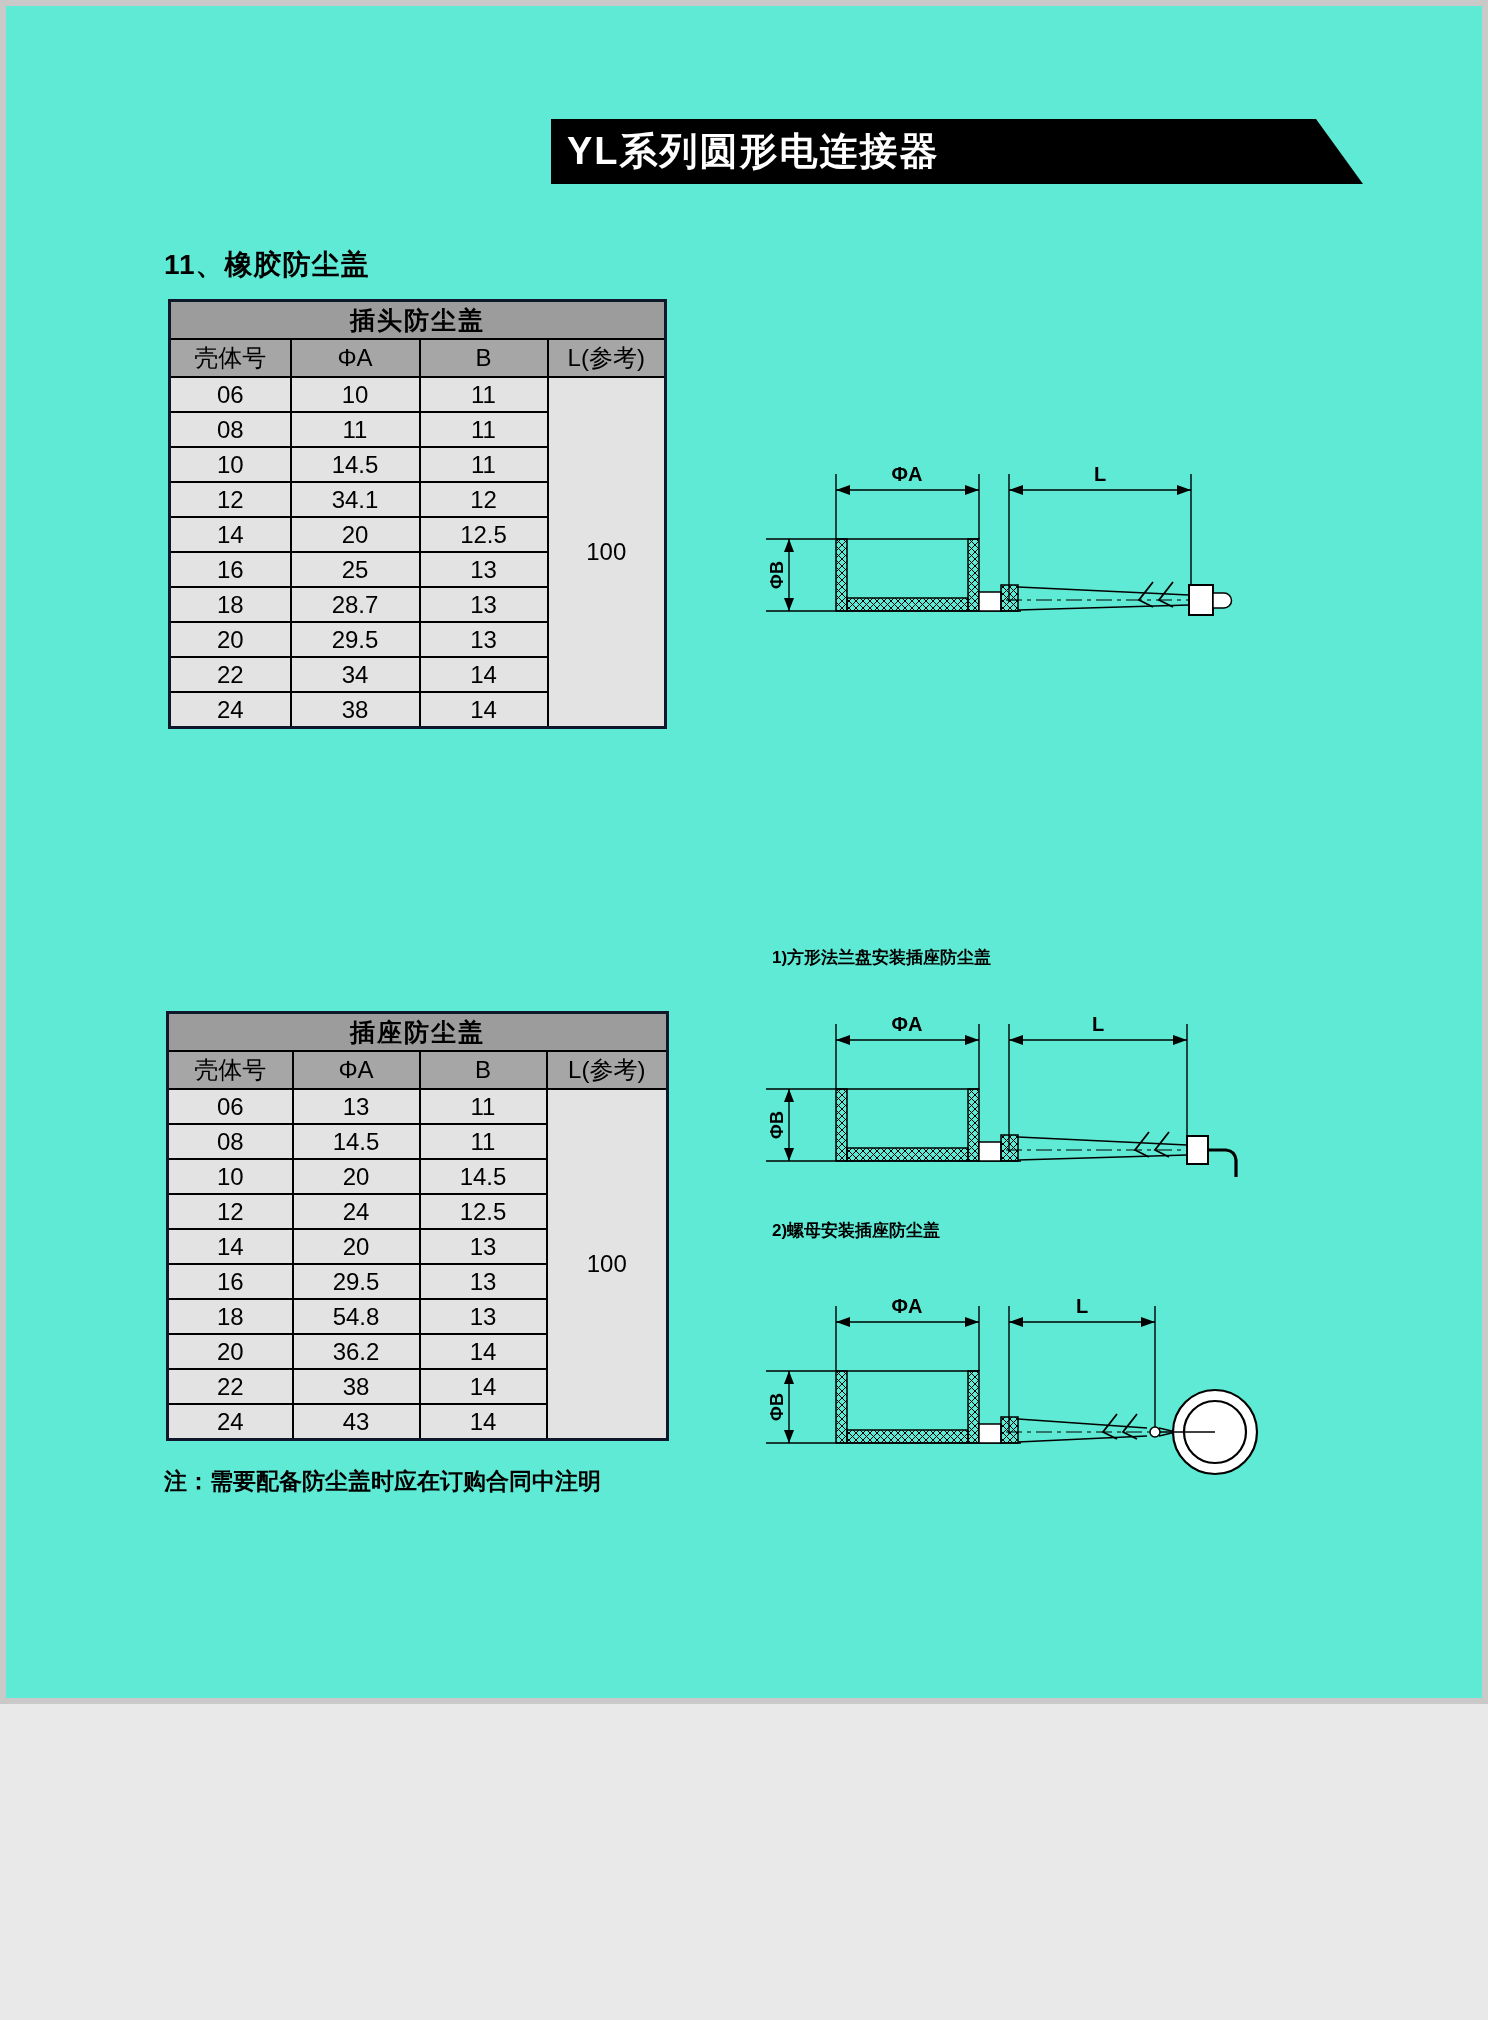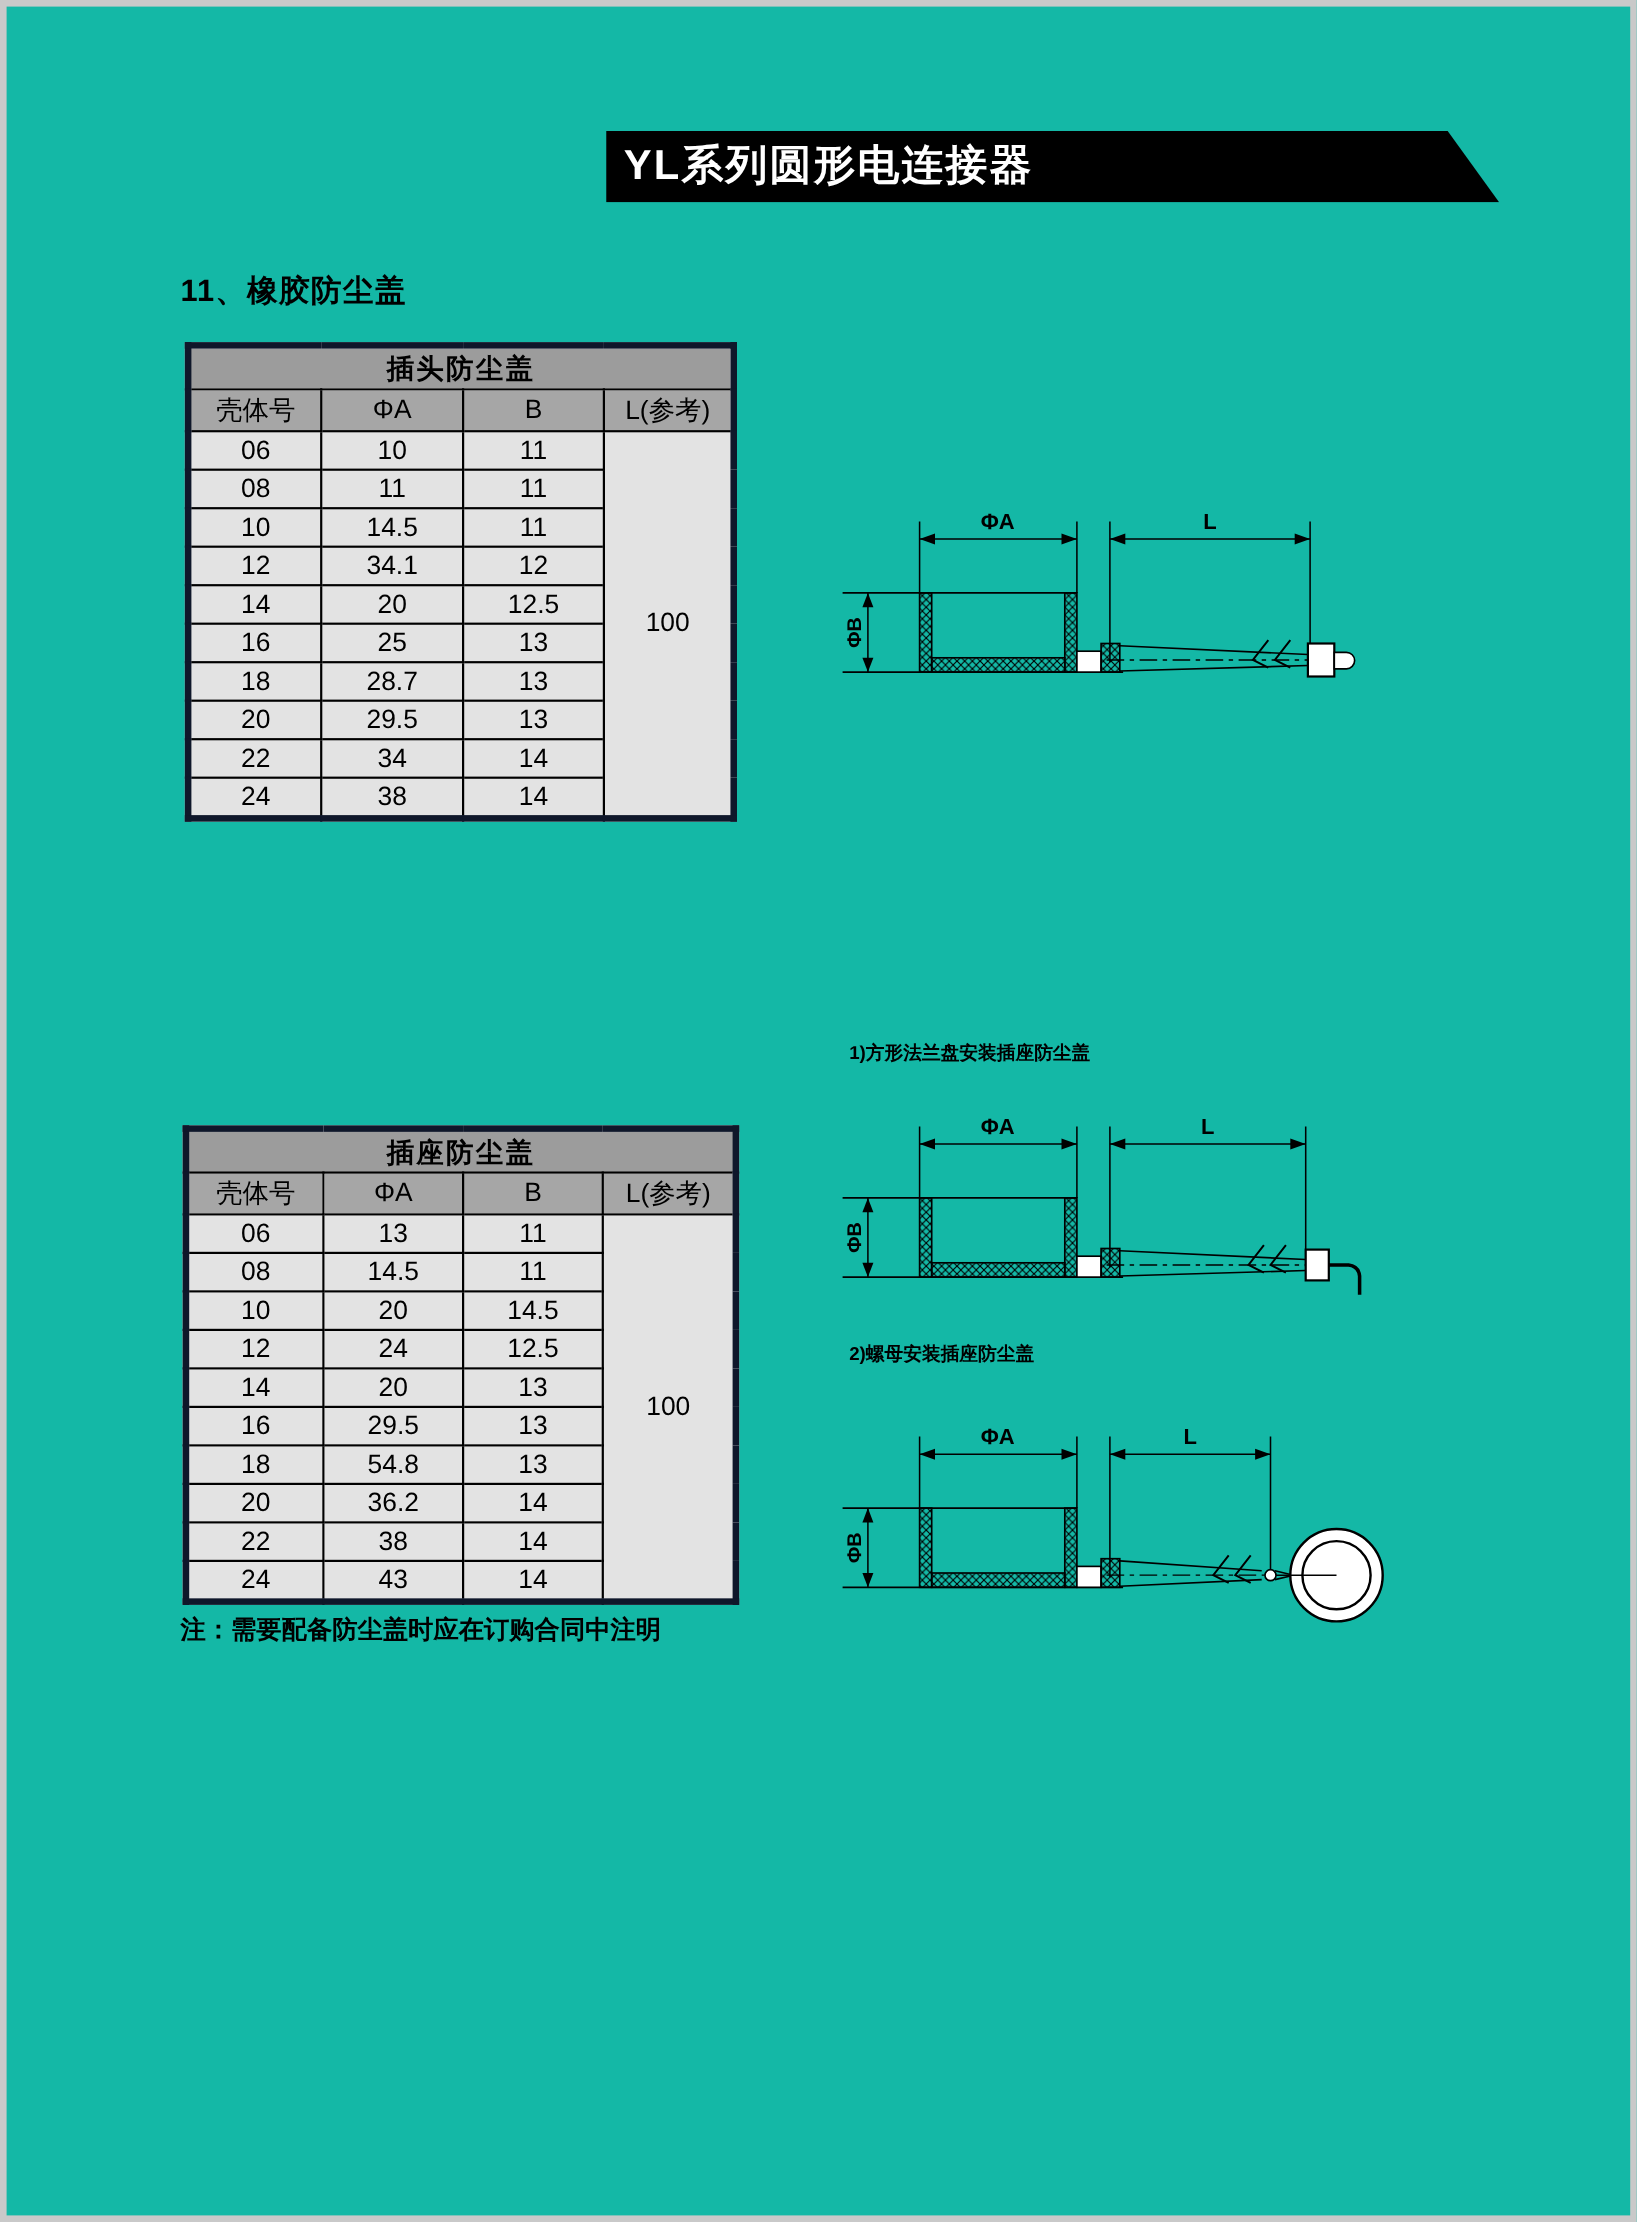--- a/index.html
+++ b/index.html
@@ -1,20 +1,20 @@
 <!DOCTYPE html>
 <html><head>
 <meta charset="utf-8">
 <style>
   html,body{margin:0;padding:0;background:#e9e9e9;}
   .page{
     position:relative;
-    width:1488px;height:2020px;
+    width:1488px;height:1704px;
     margin:0 auto;
-    background:#14b8a6;
+    background:#5eead4;
     border:6px solid #c9c9c9;
     box-sizing:border-box;
     font-family:"Liberation Sans", sans-serif;
     color:#000;
     overflow:hidden;
   }
   
   .banner{
     position:absolute;left:545px;top:113px;width:812px;height:65px;
     background:#000;
@@ -35,23 +35,22 @@
   }
   .diagram-caption{
     position:absolute;font-size:17px;font-weight:bold;white-space:nowrap;
   }
   .cap1{left:766px;top:940px;}
   .cap2{left:766px;top:1213px;}
   
   table.spec{
     position:absolute;
     border-collapse:collapse;table-layout:fixed;
-    border:6px solid #0f172a;
+    border:3px solid #0f172a;
     background:#fff;
-    margin-top:12px;
   }
   table.spec th, table.spec td{
     border:2px solid #000;text-align:center;vertical-align:middle;
     padding:0;overflow:hidden;
   }
   table.spec th.ttitle{height:36px;background:#9c9c9c;font-size:25px;font-weight:600;letter-spacing:2px;}
   table.spec tr.hdr th{height:36px;background:#a6a6a6;font-size:24px;font-weight:500;}
   table.spec td{height:33px;background:#e3e3e3;font-size:24px;font-weight:400;}
   .t-plug{left:162px;top:293px;}
   .t-socket{left:160px;top:1005px;}

